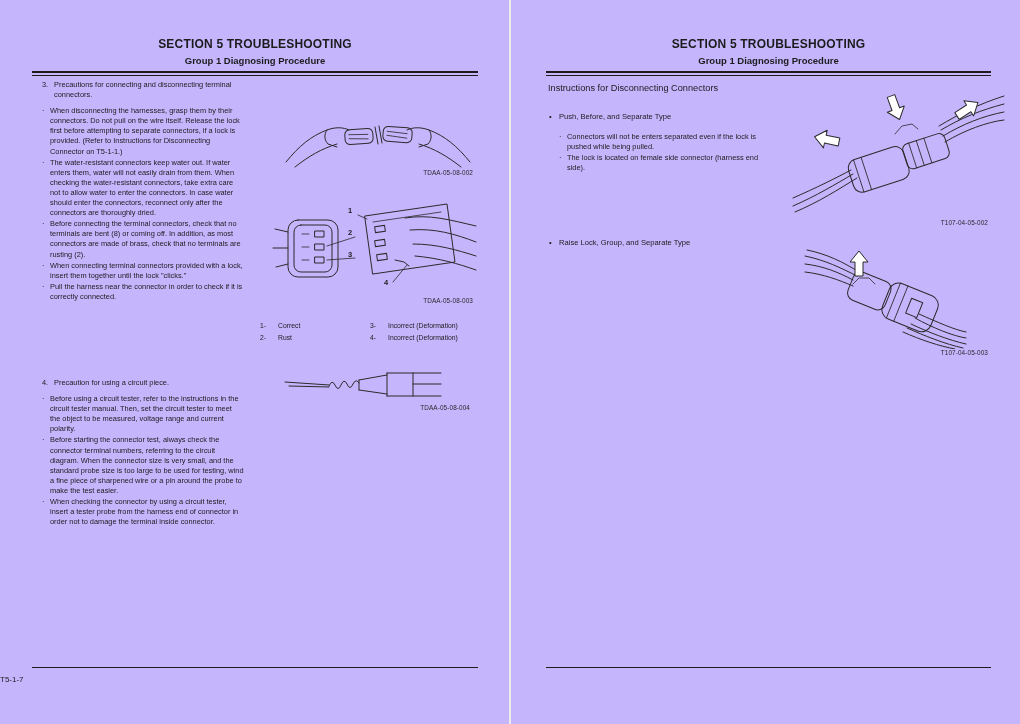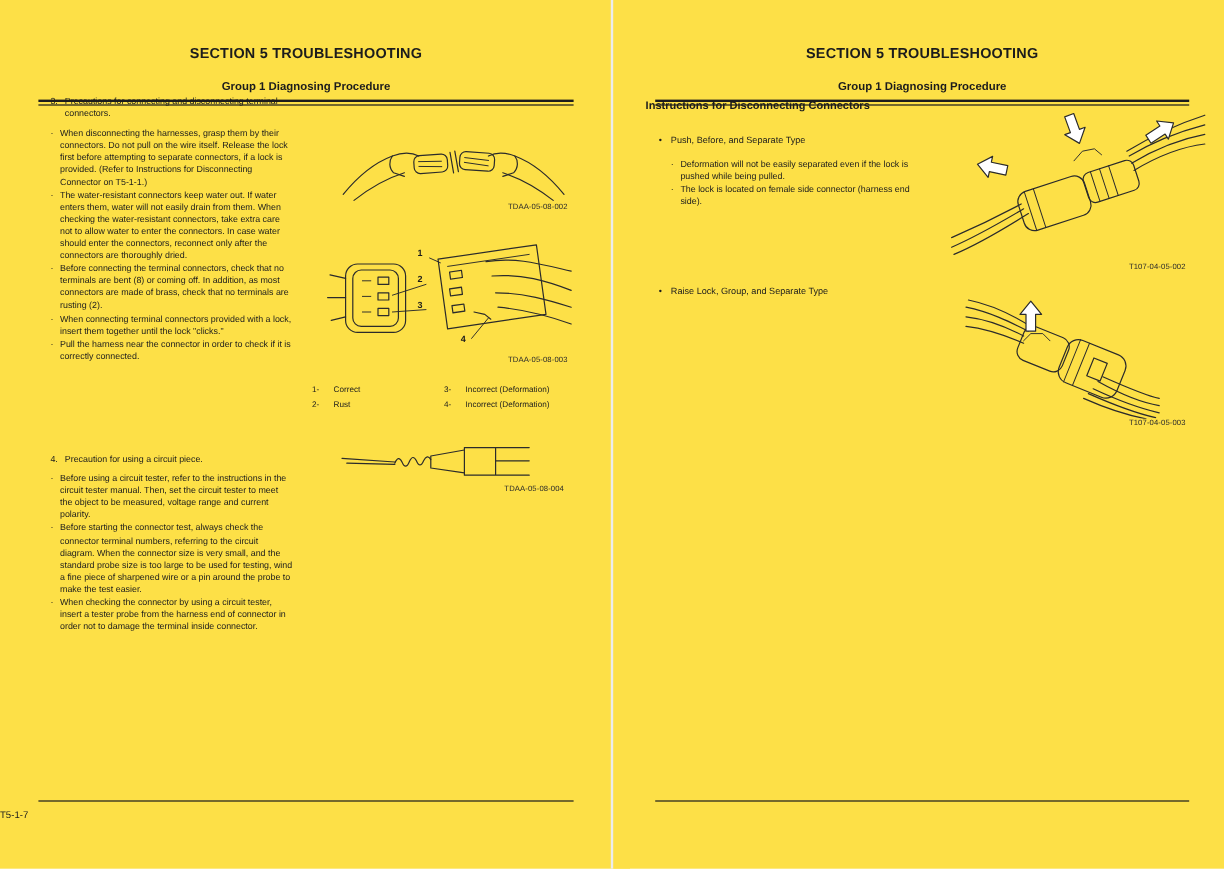--- a/index.html
+++ b/index.html
@@ -1,29 +1,29 @@
 <!DOCTYPE html>
 <html><head>
 <meta charset="utf-8">
 <style>
   html,body{margin:0;padding:0;}
   body{
     width:1020px;height:724px;position:relative;background:#fcfcfc;
     font-family:"Liberation Sans",sans-serif;color:#1c1c1c;overflow:hidden;
   }
-  .page{position:absolute;top:0;height:724px;background:#fde047;padding-left:16px;}
+  .page{position:absolute;top:0;height:724px;background:#c4b5fd;}
   #pl{left:0;width:509px;}
   #pr{left:511px;width:509px;}
   #divider{position:absolute;left:509px;top:0;width:2px;height:724px;background:#ececec;}
 
   .hdr{position:absolute;top:37px;text-align:center;}
   #pl .hdr{left:32px;width:446px;}
   #pr .hdr{left:35px;width:445px;}
   .hdr-title{font-size:12px;font-weight:bold;letter-spacing:.2px;}
-  .hdr-sub{font-size:9.5px;font-weight:bold;margin-top:16px;}
+  .hdr-sub{font-size:9.5px;font-weight:bold;margin-top:4px;}
   .hdr-rule{margin-top:5px;height:2px;border-top:2px solid #1c1c1c;border-bottom:1px solid #1c1c1c;}
 
   .body-text{font-size:7.4px;line-height:10.1px;}
   .col{position:absolute;}
   #pl-col{left:42px;top:80px;width:202px;}
   #pl-item4{left:42px;top:378px;width:202px;}
   .num-item{display:flex;}
   .num-item .n{flex:none;width:12px;}
   .blist{margin-top:6px;}
   .bul{display:flex;margin-top:1px;}
@@ -51,21 +51,21 @@
 
   #fig-probe{left:283px;top:366px;width:160px;height:38px;}
   #cap-probe{left:283px;top:404px;width:187px;}
 
   .footer-rule{position:absolute;top:667px;height:1px;background:#1c1c1c;}
   #pl .footer-rule{left:32px;width:446px;}
   #pr .footer-rule{left:35px;width:445px;}
   .pageno{position:absolute;top:675px;left:0;width:100%;text-align:left;font-size:8px;}
 
   
-  #pr-heading{position:absolute;left:27px;top:83px;font-size:9.2px;font-weight:bold;}
+  #pr-heading{position:absolute;left:37px;top:83px;font-size:9.2px;font-weight:normal;}
   .tsec{position:absolute;width:260px;}
   #pr-s1{left:38px;top:112px;}
   #pr-s2{left:38px;top:238px;}
   .tbul{display:flex;font-size:7.6px;line-height:10px;}
   .tbul .d{flex:none;width:10px;}
   .subs{margin-left:10px;margin-top:10px;width:212px;}
   #fig-push{left:280px;top:88px;width:215px;height:125px;}
   #cap-push{left:262px;top:219px;width:215px;}
   #fig-raise{left:292px;top:244px;width:165px;height:105px;}
   #cap-raise{left:262px;top:349px;width:215px;}
@@ -230,21 +230,21 @@
   <div id="pr-heading">Instructions for Disconnecting Connectors</div>
 
   <div class="tsec" id="pr-s1">
     <div class="tbul">
       <span class="d">•</span>
       <span class="t">Push, Before, and Separate Type</span>
     </div>
     <div class="subs body-text">
       <div class="bul">
         <span class="d">·</span>
-        <span class="t">Deformation will not be easily separated even if the lock is pushed while being pulled.</span>
+        <span class="t">Connectors will not be enters separated even if the lock is pushed while being pulled.</span>
       </div>
       <div class="bul">
         <span class="d">·</span>
         <span class="t">The lock is located on female side connector (harness end side).</span>
       </div>
     </div>
   </div>
 
   <div class="fig" id="fig-push">
     <svg viewBox="0 0 215 125">

